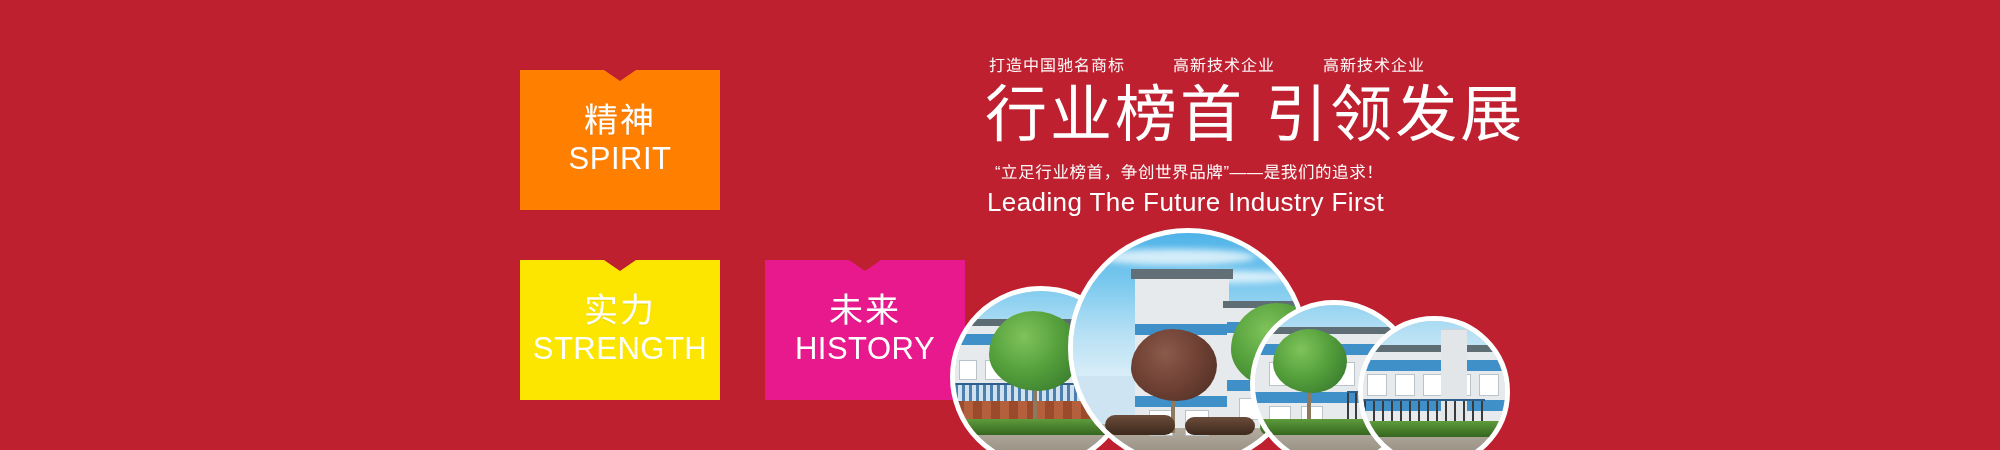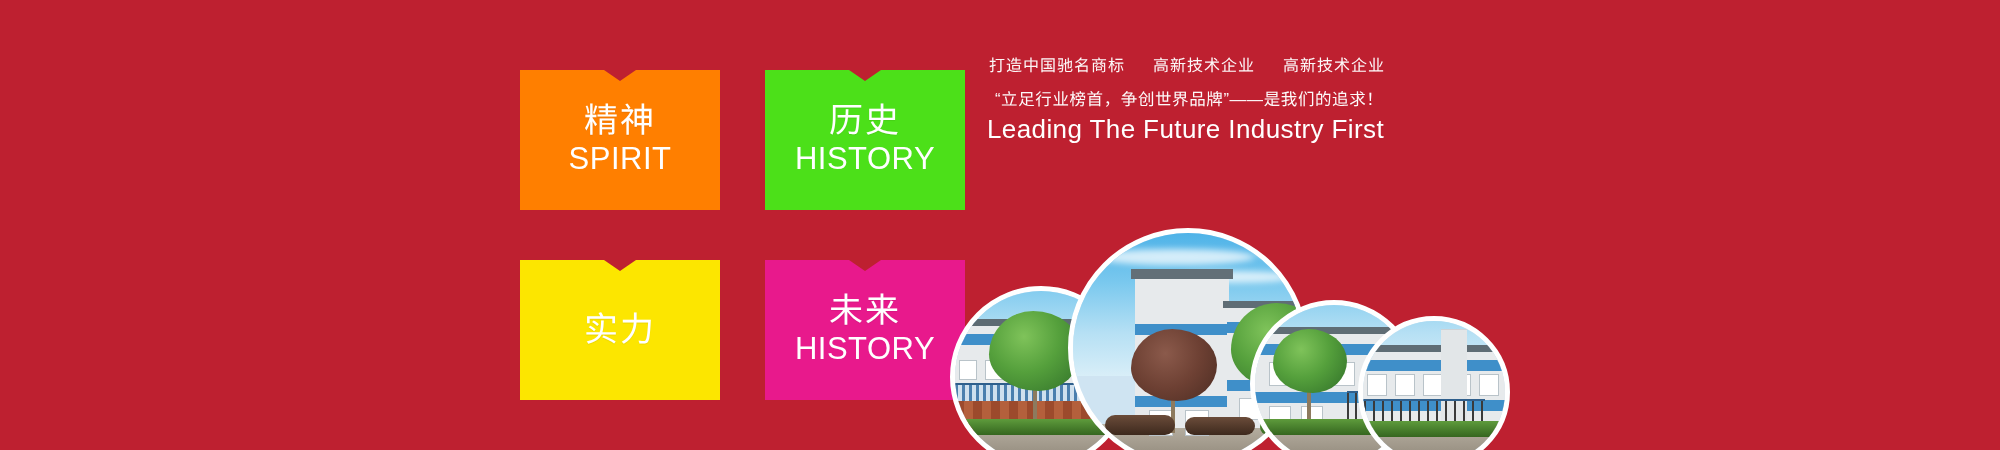--- a/index.html
+++ b/index.html
@@ -47,21 +47,21 @@
   #copy{
     position:absolute;left:985px;top:52px;width:620px;
     color:#ffffff;
   }
   #eyebrow{
     display:flex;align-items:center;
     font-size:16px;letter-spacing:1px;color:#ffffff;
     margin:0 0 6px 4px;opacity:.97;
   }
   #eyebrow .item{white-space:nowrap;}
-  #eyebrow .item+.item{margin-left:28px;}
+  #eyebrow .item+.item{margin-left:48px;}
 
   #headline{
     font-size:62px;line-height:1.08;letter-spacing:3px;
     font-weight:400;color:#ffffff;white-space:nowrap;
     margin:0 0 2px 0;
   }
   #subhead{
     font-size:26px;line-height:1.2;letter-spacing:.4px;
     font-weight:400;color:#ffffff;white-space:nowrap;
     margin:4px 0 0 2px;
@@ -146,44 +146,42 @@
 
 <div id="banner" style="background: rgb(190, 32, 48);">
 
   <div id="tile-grid">
 
     <div class="tile tile-0" style="background: rgb(255, 127, 0);">
       <span class="cn">精神</span>
       <span class="en">SPIRIT</span>
     </div>
 
-    <div class="tile tile-1" style="background: rgb(76, 224, 25);">
-      <span class="cn">历史</span>
-      <span class="en">HISTORY</span>
-    </div>
 
     <div class="tile tile-2" style="background: rgb(252, 230, 0);">
       <span class="cn">实力</span>
+      <span class="en">STRENGTH</span>
     </div>
 
     <div class="tile tile-3" style="background: rgb(232, 25, 140);">
       <span class="cn">未来</span>
       <span class="en">HISTORY</span>
     </div>
 
   </div>
 
   <div id="copy">
 
     <div id="eyebrow">
       <span class="item">打造中国驰名商标</span>
       <span class="item">高新技术企业</span>
       <span class="item">高新技术企业</span>
     </div>
 
+    <h1 id="headline">行业榜首 引领发展</h1>
     <div id="quote">“立足行业榜首，争创世界品牌”——是我们的追求！</div>
     <div id="subhead">Leading The Future Industry First</div>
 
   </div>
 
   <div id="cloud">
 
     <div class="bub bub-0" style="border-color: rgb(255, 255, 255);">
       <div class="scene" style="left:0px;top:-58px;">
         <div class="sky"></div>

